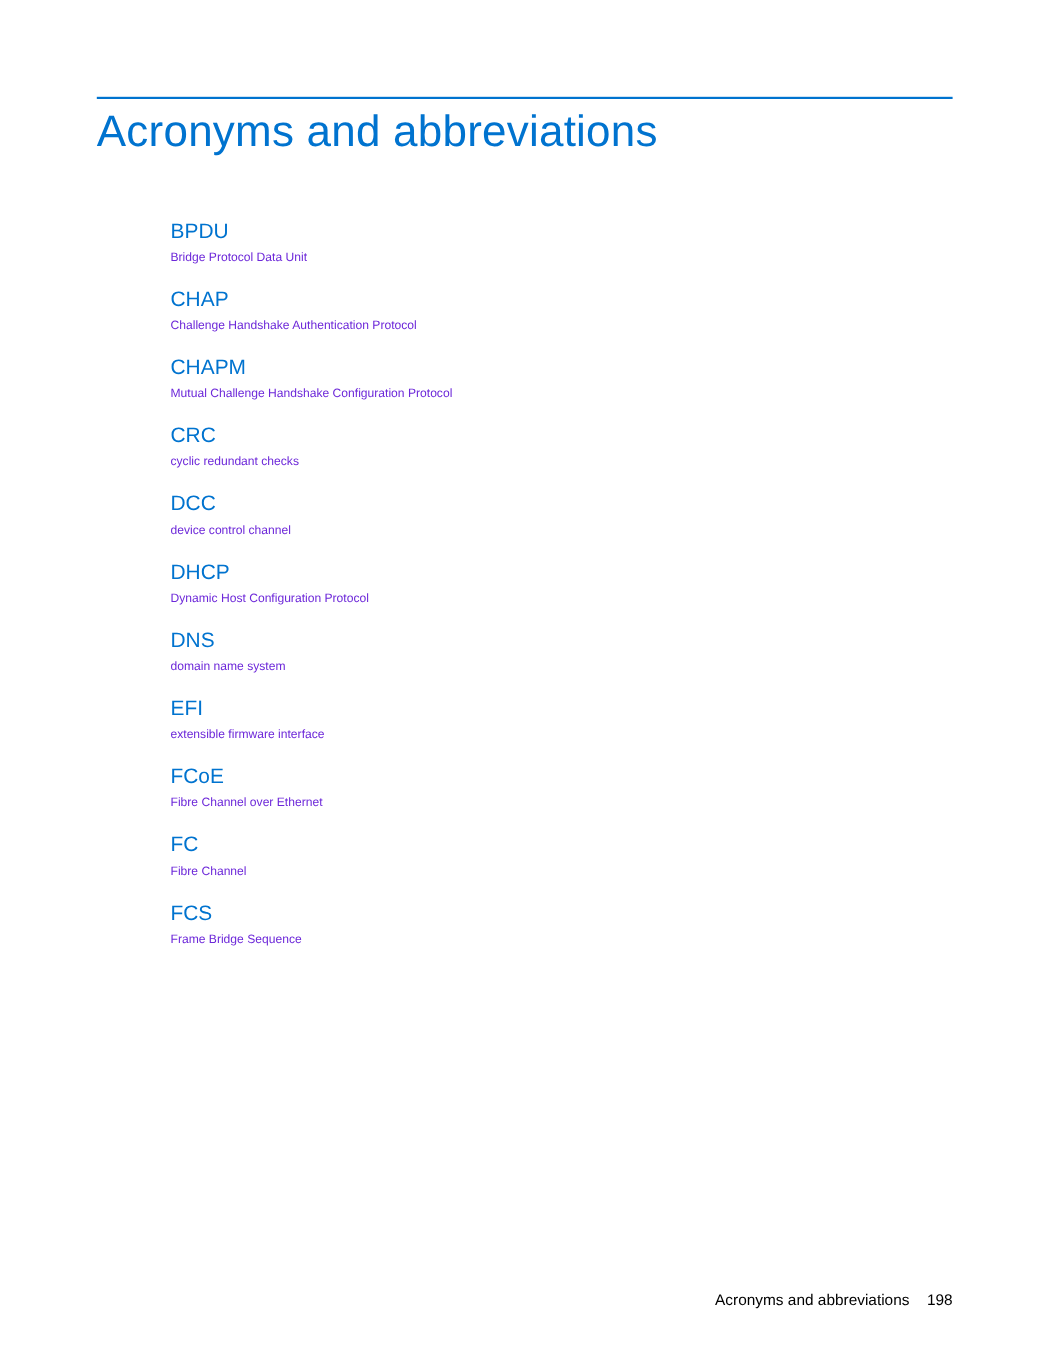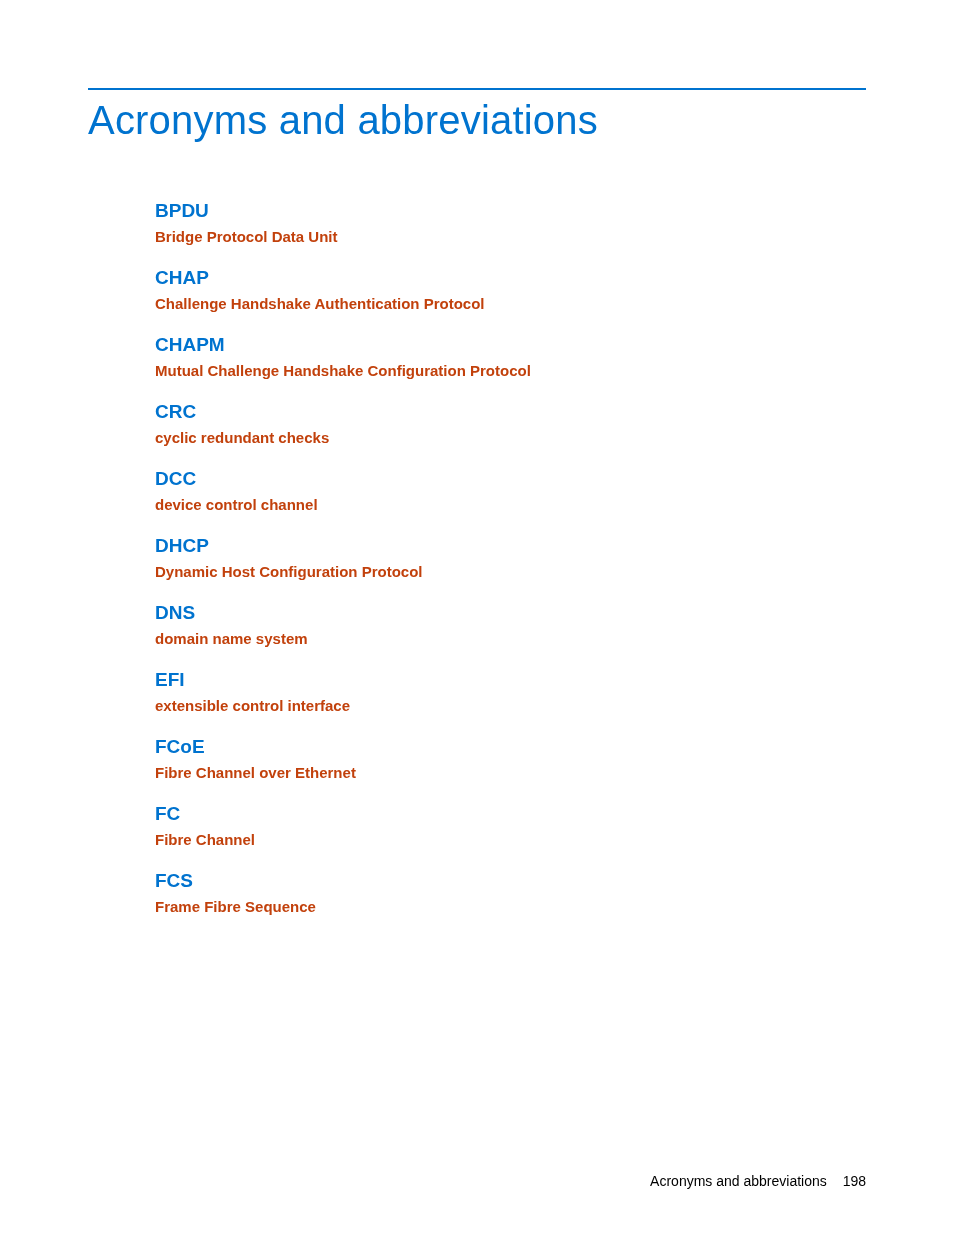--- a/index.html
+++ b/index.html
@@ -40,27 +40,27 @@
     top: 200px;
     left: 155px;
     right: 88px;
   }
   .entry {
     margin-bottom: 22px;
   }
   .term {
     color: #0073cf;
     font-size: 19px;
-    font-weight: 700;
+    font-weight: 400;
     margin-bottom: 6px;
   }
   .definition {
-    color: #c2410c;
-    font-size: 15px;
-    font-weight: 700;
+    color: #6d28d9;
+    font-size: 11px;
+    font-weight: 400;
   }
   .footer {
     position: absolute;
     bottom: 46px;
     right: 88px;
     font-size: 14px;
     color: #000000;
     font-weight: 400;
   }
   .footer .page-num {
@@ -98,33 +98,33 @@
     <div class="entry">
       <div class="term">DHCP</div>
       <div class="definition">Dynamic Host Configuration Protocol</div>
     </div>
     <div class="entry">
       <div class="term">DNS</div>
       <div class="definition">domain name system</div>
     </div>
     <div class="entry">
       <div class="term">EFI</div>
-      <div class="definition">extensible control interface</div>
+      <div class="definition">extensible firmware interface</div>
     </div>
     <div class="entry">
       <div class="term">FCoE</div>
       <div class="definition">Fibre Channel over Ethernet</div>
     </div>
     <div class="entry">
       <div class="term">FC</div>
       <div class="definition">Fibre Channel</div>
     </div>
     <div class="entry">
       <div class="term">FCS</div>
-      <div class="definition">Frame Fibre Sequence</div>
+      <div class="definition">Frame Bridge Sequence</div>
     </div>
   </div>
 
   <div class="footer">
     <span>Acronyms and abbreviations</span>
     <span class="page-num">198</span>
   </div>
 </div>
 
 </body></html>

